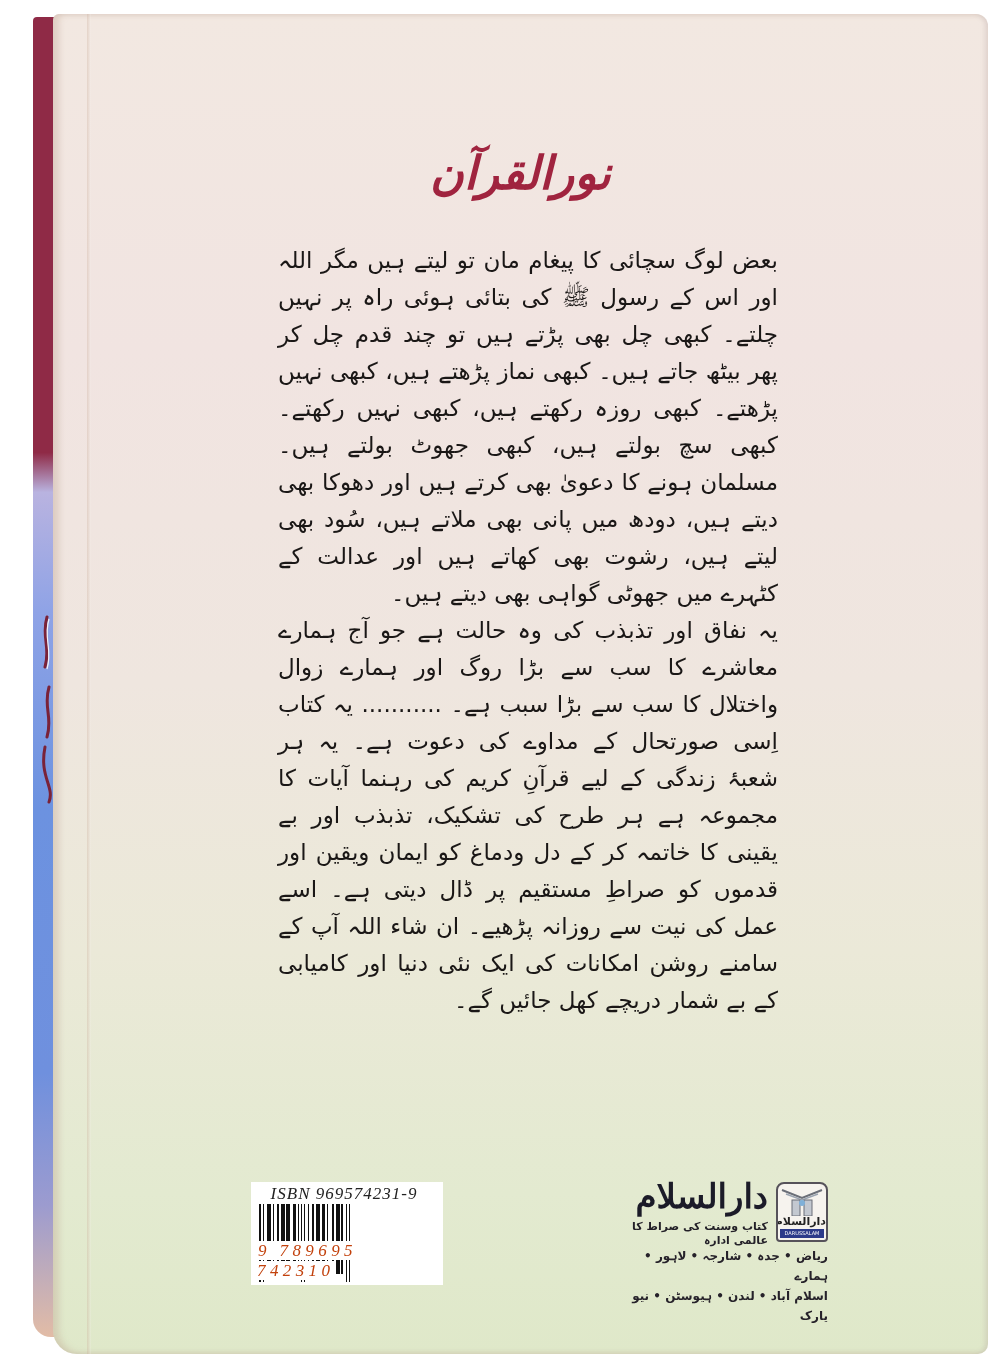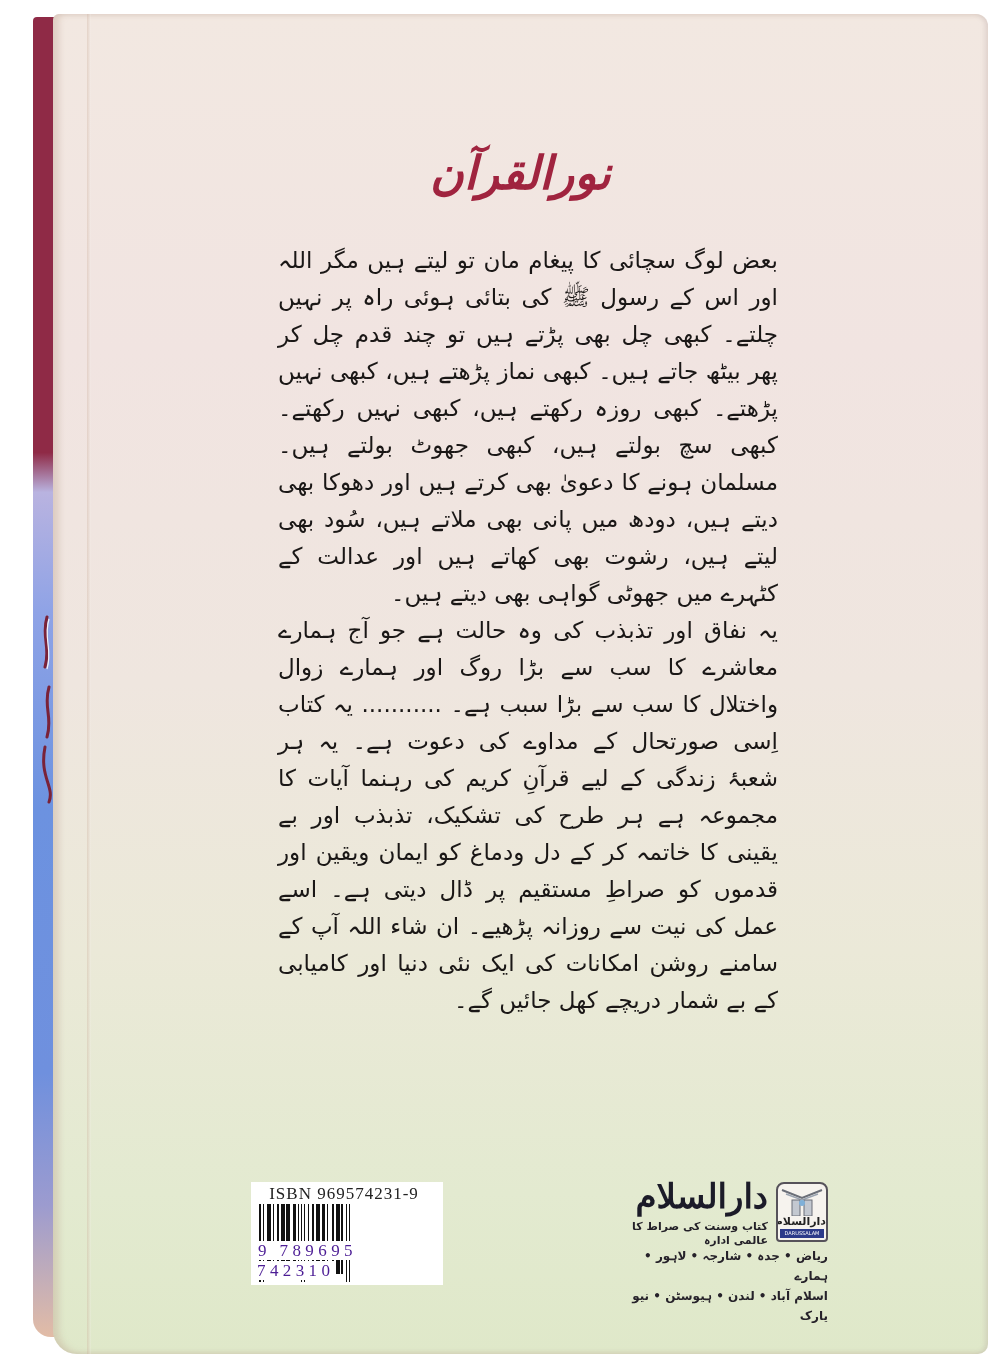--- a/index.html
+++ b/index.html
@@ -43,33 +43,33 @@
       position: absolute; left: 225px; width: 500px; top: 228px;
       direction: rtl; text-align: justify; text-align-last: right;
       font-family: "DejaVu Sans", sans-serif; font-size: 23px; line-height: 37px;
       color: #1a1716;
     }
     .body-text p { margin-bottom: 0; }
 
     
     .isbn {
       position: absolute; left: 198px; top: 1168px; width: 192px; height: 103px;
-      background: #ffffff; padding: 4px 24px 0 8px;
+      background: #ffffff; padding: 4px 24px 0 8px; font-style: italic;
     }
     .isbn-label {
       font-family: "Liberation Serif", serif; font-size: 17px; color: #222;
       text-align: center; letter-spacing: 1px; line-height: 16px; margin-left: 10px;
     }
     .barcode { display: flex; align-items: flex-start; height: 78px; margin-top: 2px; gap: 0; }
     .barcode span { display: block; background: #111; height: 70px; }
     .barcode span.long { height: 78px; }
     .barcode span.gap { background: transparent; }
     .isbn-digits {
       position: absolute; left: 6px; bottom: 4px; width: 180px;
-      font-family: "Liberation Serif", serif; font-size: 17px; color: #4c1d95;
+      font-family: "Liberation Serif", serif; font-size: 17px; color: #c2410c;
       letter-spacing: 4.4px; background: transparent; pointer-events: none;
     }
     .isbn-digits span { background: #fff; padding: 0 1px; }
 
     
     .publisher { position: absolute; left: 555px; top: 1162px; width: 250px; height: 120px; }
     .pub-name {
       position: absolute; left: 30px; top: 0; width: 130px; text-align: right; direction: rtl;
       font-family: "DejaVu Serif", serif; font-weight: bold; font-size: 34px; color: #1b1b28;
       line-height: 40px;

